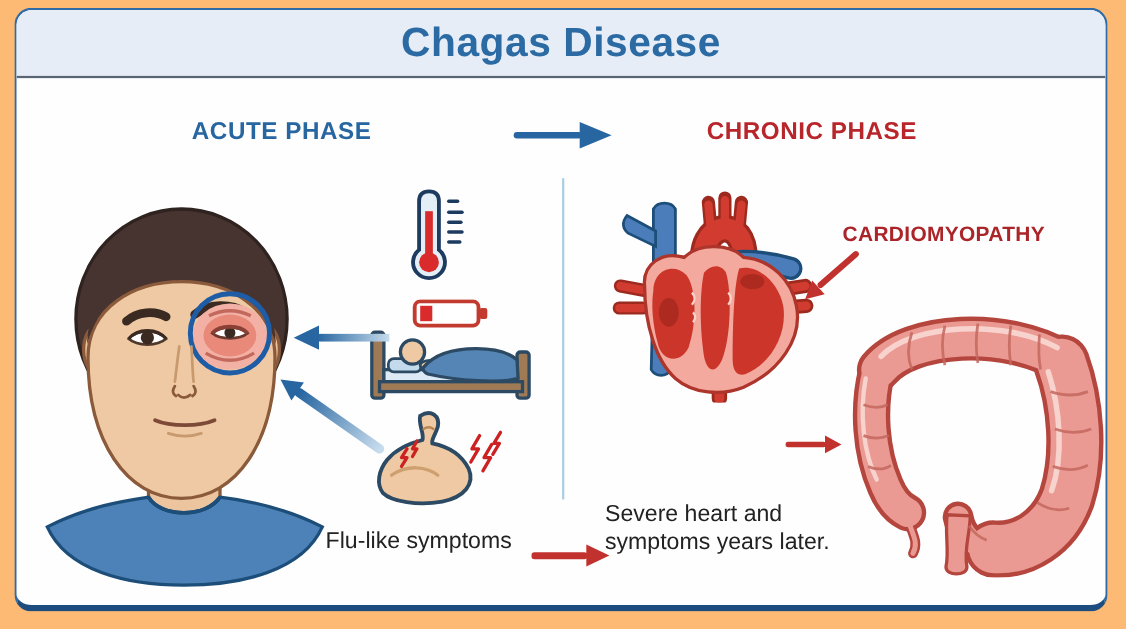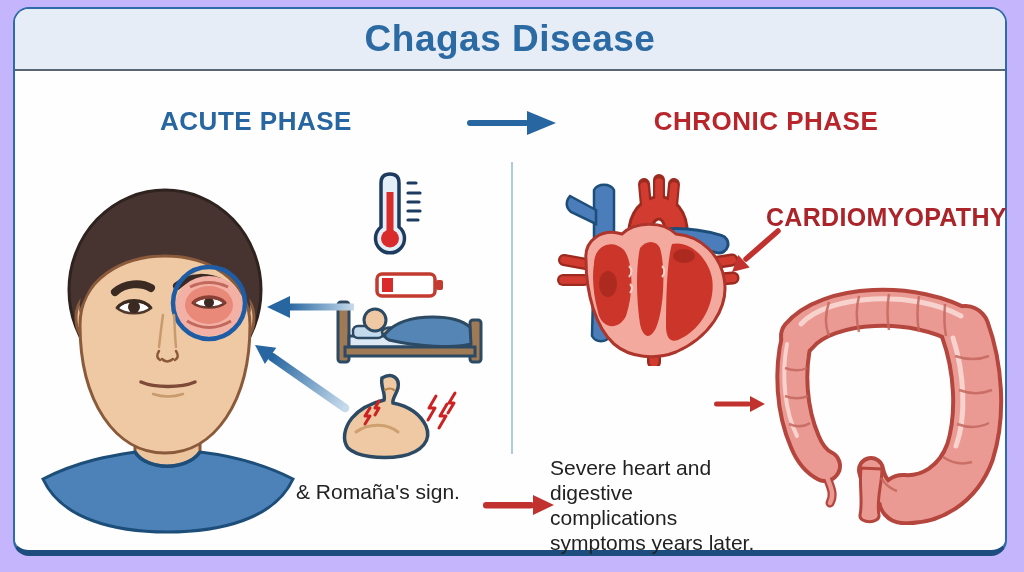--- a/index.html
+++ b/index.html
@@ -1,43 +1,43 @@
 <!DOCTYPE html>
 <html><head>
 <meta charset="utf-8">
 <style>
   html,body{margin:0;padding:0;background:#fbfbfb;}
   .canvas{position:relative;width:1024px;height:572px;overflow:hidden;
-          font-family:"Liberation Sans",sans-serif;background:#c4b5fd;}
+          font-family:"Liberation Sans",sans-serif;background:#fdba74;}
   .card{position:absolute;left:13px;top:7px;width:994px;height:549px;
         background:#fefefe;border:2px solid #2f6ba6;border-bottom:6px solid #1c4d7e;
         border-radius:16px;overflow:hidden;box-sizing:border-box;}
   .header-band{position:absolute;left:0;top:0;width:100%;height:60px;
         background:#e6edf7;border-bottom:2px solid #5a6573;}
   .title{position:absolute;left:0;top:0;width:100%;height:60px;line-height:60px;
         text-align:center;font-size:37px;font-weight:700;color:#2b6aa3;letter-spacing:.5px;}
   .abs{position:absolute;}
-  .phase-heading{font-size:26px;font-weight:700;letter-spacing:.5px;text-align:center;width:320px;}
+  .phase-heading{font-size:22px;font-weight:700;letter-spacing:.5px;text-align:center;width:320px;}
   .blue{color:#2766a0;} .red{color:#b8262c;}
-  .organ-label{font-size:25px;font-weight:700;color:#ab2429;letter-spacing:.3px;white-space:nowrap;}
+  .organ-label{font-size:19px;font-weight:700;color:#ab2429;letter-spacing:.3px;white-space:nowrap;}
   .caption{font-size:21px;line-height:25px;color:#222;font-weight:400;}
   .divider{width:2px;background:#a9cde4;}
   svg{display:block;}
 </style>
 </head>
 <body>
 
 <div class="canvas">
   <div class="card">
     <div class="header-band"></div>
     <div class="title">Chagas Disease</div>
   </div>
 
   <div class="abs phase-heading blue" style="left:96px;top:106px;">ACUTE PHASE</div>
-  <div class="abs phase-heading red" style="left:606px;top:106px;">CHRONIC PHASE</div>
+  <div class="abs phase-heading red" style="left:578px;top:106px;">CHRONIC PHASE</div>
 
   <svg class="abs" style="left:466px;top:108px;" width="92" height="30" viewBox="0 0 92 30">
     <rect x="1" y="12" width="62" height="6" rx="3" fill="#2766a0"></rect>
     <polygon points="61,3 90,15 61,27" fill="#2766a0"></polygon>
   </svg>
 
   <div class="abs divider" style="left:511px;top:162px;height:292px;"></div>
 
   <svg class="abs" style="left:35px;top:175px;" width="290" height="360" viewBox="0 0 290 360">
 
@@ -150,21 +150,21 @@
       <linearGradient id="ga2" gradientUnits="userSpaceOnUse" x1="97" y1="70" x2="24" y2="19">
         <stop offset="0" stop-color="#c6dbec"></stop>
           <stop offset="1" stop-color="#2766a0"></stop>
       </linearGradient>
     </defs>
     <line x1="97" y1="70" x2="24" y2="19" stroke="url(#ga2)" stroke-width="8.5" stroke-linecap="round"></line>
     <polygon points="7,7 28.3,9.7 16.9,26.1" fill="#2766a0"></polygon>
   </svg>
 
   <div class="abs caption" style="left:296px;top:479px;width:196px;">
-    <div>&amp; Romaña's sign.</div>
+    <div>Flu-like symptoms</div>
   </div>
 
   <svg class="abs" style="left:483px;top:494px;" width="72" height="22" viewBox="0 0 72 22">
     <rect x="0" y="8" width="51" height="6.5" rx="3" fill="#c1322f"></rect>
     <polygon points="50,1 71,11 50,21" fill="#c1322f"></polygon>
   </svg>
 
   <svg class="abs" style="left:556px;top:166px;" width="195" height="200" viewBox="0 0 195 200">
 
     <path d="M 38 24 C 42 17 54 17 58 24 L 58 92 L 54 170 C 50 177 40 177 36 170 L 38 92 Z" fill="#4a7db9" stroke="#1d4e79" stroke-width="2.5"></path>
@@ -254,16 +254,15 @@
     </g>
   </svg>
 
   <svg class="abs" style="left:714px;top:395px;" width="52" height="18" viewBox="0 0 52 18">
     <rect x="0" y="6.5" width="37" height="5" rx="2.5" fill="#c1322f"></rect>
     <polygon points="36,1 51,9 36,17" fill="#c1322f"></polygon>
   </svg>
 
   <div class="abs caption" style="left:550px;top:455px;width:212px;">
     <div>Severe heart and</div>
-    <div>digestive complications</div>
     <div>symptoms years later.</div>
   </div>
 </div>
 
 </body></html>

